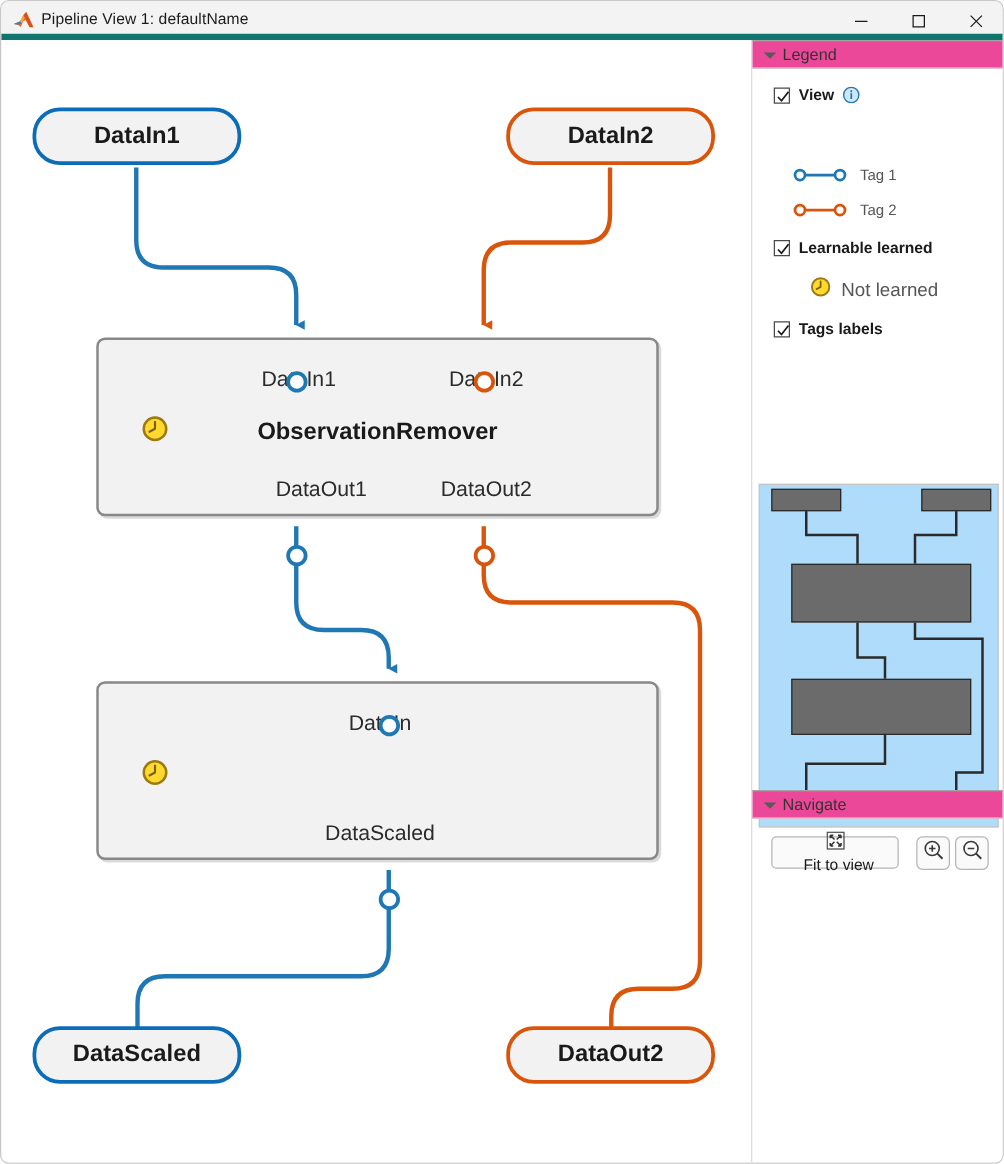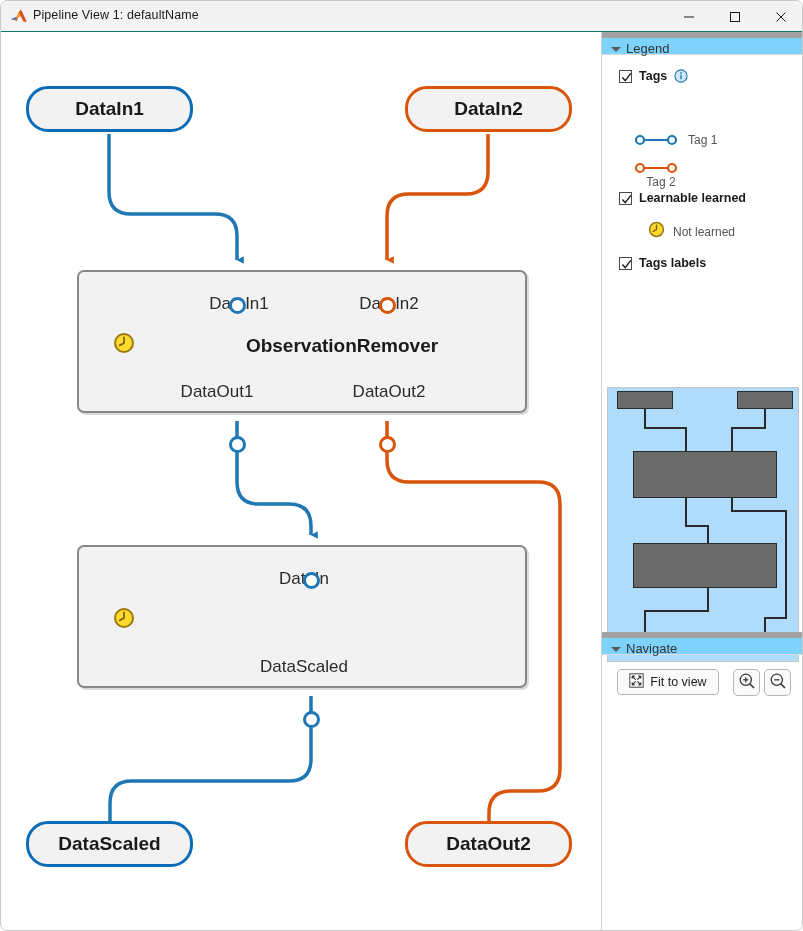--- a/index.html
+++ b/index.html
@@ -3,21 +3,21 @@
 <meta charset="utf-8">
 <style>
   html,body{margin:0;padding:0;background:#fff;}
   body{width:803px;height:931px;font-family:"Liberation Sans",sans-serif;overflow:hidden;}
 
   .window{position:absolute;left:0;top:0;width:803px;height:931px;
           background:#fff;border:1px solid #c8c8c8;box-sizing:border-box;border-radius:7px;overflow:hidden;}
 
   
   .titlebar{position:absolute;left:0;top:0;width:803px;height:31px;background:#f3f3f3;
-            border-bottom:1px solid #0f766e;box-sizing:border-box;}
+            border-bottom:5px solid #0f766e;box-sizing:border-box;}
   .tb-icon{position:absolute;left:9px;top:7px;width:18px;height:18px;}
   .tb-title{position:absolute;left:32px;top:7px;font-size:12.5px;color:#1b1b1b;
             letter-spacing:.1px;white-space:nowrap;}
   .wbtn{position:absolute;top:0;width:46px;height:31px;cursor:default;}
   .wbtn svg{position:absolute;left:50%;top:50%;transform:translate(-50%,-50%);}
   .wbtn-min{right:92px;} .wbtn-max{right:46px;} .wbtn-close{right:0;}
 
   
   .canvas{position:absolute;left:1px;top:31px;width:600px;height:898px;background:#fff;overflow:hidden;}
   .canvas-border{position:absolute;left:600px;top:31px;width:1px;height:898px;background:#d2d2d2;}
@@ -26,62 +26,62 @@
   
   .io-node{position:absolute;box-sizing:border-box;border-radius:22px;background:#f2f2f2;
            display:flex;align-items:center;justify-content:center;
            font-size:19px;font-weight:bold;color:#1a1a1a;}
   .io-blue{border:3px solid #0b6cb8;}
   .io-orange{border:3px solid #d9550b;}
 
   .block{position:absolute;box-sizing:border-box;background:#f2f2f2;border:2px solid #888;
          border-radius:7px;box-shadow:2px 2px 0 rgba(0,0,0,.14);}
   .block-title{position:absolute;left:0;width:100%;text-align:center;
-               font-size:19px;font-weight:bold;color:#1a1a1a;padding-left:40px;}
+               font-size:19px;font-weight:bold;color:#1a1a1a;}
   .port-label{position:absolute;font-size:17px;color:#2b2b2b;white-space:nowrap;
               text-align:center;}
   .clock{position:absolute;width:22px;height:22px;}
 
   .port{position:absolute;width:17px;height:17px;border-radius:50%;background:#fff;box-sizing:border-box;}
   .port-blue{border:3px solid #1f77b4;}
   .port-orange{border:3px solid #d9550b;}
 
   svg.wires{position:absolute;left:0;top:0;width:600px;height:898px;overflow:visible;}
 
   
-  .sec-head{position:absolute;left:0;width:201px;height:23px;background:#7dd3fc;
-            border-bottom:1px solid #dcdcdc;border-top:6px solid #a3a3a3;box-sizing:border-box;}
+  .sec-head{position:absolute;left:0;width:201px;height:23px;background:#ec4899;
+            border-bottom:1px solid #dcdcdc;border-top:1px solid #a3a3a3;box-sizing:border-box;}
   .sec-head .caret{position:absolute;left:9px;top:9px;width:0;height:0;
                    border-left:5px solid transparent;border-right:5px solid transparent;
                    border-top:5px solid #5a5a5a;}
   .sec-head .sec-title{position:absolute;left:24px;top:3px;font-size:13px;color:#333;}
 
   .cb-row{position:absolute;left:17px;display:flex;align-items:center;}
   .cbox{width:13px;height:13px;border:1px solid #4a4a4a;background:#fff;box-sizing:border-box;
         position:relative;flex:0 0 auto;}
   .cbox svg{position:absolute;left:1px;top:1px;}
   .cb-label{margin-left:7px;font-size:12.5px;font-weight:bold;color:#1a1a1a;white-space:nowrap;}
   .info-icon{margin-left:7px;width:14px;height:14px;}
 
-  .tag-row{position:absolute;left:32px;display:flex;align-items:center;}
+  .tag-row{position:absolute;left:32px;display:flex;align-items:flex-end;}
   .tag-swatch{width:44px;height:14px;flex:0 0 auto;}
   .tag-text{margin-left:10px;font-size:12px;color:#555;}
 
   .notlearned{position:absolute;left:46px;display:flex;align-items:center;}
-  .notlearned .nl-text{margin-left:8px;font-size:12px;color:#555;}
+  .notlearned .nl-text{margin-left:8px;font-size:15px;color:#555;}
 
   
   .mini{position:absolute;left:5px;top:355px;width:192px;height:275px;background:#aedcfa;
         border:1px solid #c5c5c5;box-sizing:border-box;overflow:hidden;}
   .mini-box{position:absolute;background:#6b6b6b;border:1px solid #2a2a2a;box-sizing:border-box;}
   svg.mini-wires{position:absolute;left:0;top:0;width:192px;height:275px;}
 
   
   .nav-btn{position:absolute;box-sizing:border-box;background:#fafafa;border:1px solid #b5b5b5;
-           border-radius:4px;display:flex;align-items:center;justify-content:center;cursor:default;}
+           border-radius:4px;display:flex;align-items:center;justify-content:center;cursor:default;flex-direction:column;}
   .nav-btn .nb-label{font-size:12.5px;color:#1a1a1a;margin-left:6px;}
 </style>
 </head>
 <body>
 
 <div class="window">
 
   <div class="titlebar">
     <span class="tb-icon">
       <svg width="18" height="18" viewBox="0 0 18 18">
@@ -145,21 +145,21 @@
       <span class="clock" style="left:34px;top:60px;">
         <svg width="22" height="22" viewBox="0 0 22 22">
           <circle cx="11" cy="11" r="9" fill="#ffd92e" stroke="#9c7a10" stroke-width="2"></circle>
           <path d="M11 4.2 A6.8 6.8 0 0 1 11 17.8 L11 11 Z" fill="#ffd92e"></path>
           <path d="M11 11 L11 5.4 M11 11 L6.6 13.4" stroke="#7a5f08" stroke-width="1.7" stroke-linecap="round"></path>
         </svg>
       </span>
       <span class="port-label" style="left:0;top:22px;width:320px;">DataIn1</span>
       <span class="port-label" style="left:150px;top:22px;width:320px;">DataIn2</span>
       <span class="block-title" style="top:63px;">ObservationRemover</span>
-      <span class="port-label" style="left:0;top:110px;width:276px;">DataOut1</span>
+      <span class="port-label" style="left:0;top:110px;width:320px;padding-left:18px;">DataOut1</span>
       <span class="port-label" style="left:150px;top:110px;width:320px;">DataOut2</span>
     </div>
     <div class="port port-blue" style="left:227px;top:265px;"></div>
     <div class="port port-orange" style="left:377px;top:265px;"></div>
     <div class="port port-blue" style="left:227px;top:404px;"></div>
     <div class="port port-orange" style="left:377px;top:404px;"></div>
 
     <div class="block" style="left:75px;top:513px;width:450px;height:143px;">
       <span class="clock" style="left:34px;top:60px;">
         <svg width="22" height="22" viewBox="0 0 22 22">
@@ -190,42 +190,42 @@
       <span class="caret"></span>
       <span class="sec-title">Legend</span>
     </div>
 
     <div class="cb-row" style="top:37px;">
       <span class="cbox">
         <svg width="11" height="11" viewBox="0 0 11 11">
             <path d="M1.4 5.6 L4.2 8.6 L9.8 1.4" fill="none" stroke="#1a1a1a" stroke-width="1.4"></path>
           </svg>
       </span>
-      <span class="cb-label">Tags</span>
+      <span class="cb-label">View</span>
       <span class="info-icon">
         <svg width="14" height="14" viewBox="0 0 14 14">
           <circle cx="7" cy="7" r="6.1" fill="#cfe6f7" stroke="#1f77b4" stroke-width="1.1"></circle>
           <rect x="6.3" y="5.6" width="1.4" height="4.6" fill="#1f77b4"></rect>
           <rect x="6.3" y="3.2" width="1.4" height="1.6" fill="#1f77b4"></rect>
         </svg>
       </span>
     </div>
 
     <div class="tag-row" style="top:101px;">
       <span class="tag-swatch">
         <svg width="44" height="14" viewBox="0 0 44 14">
           <line x1="6" y1="7" x2="38" y2="7" stroke="#1f77b4" stroke-width="2.2"></line>
           <circle cx="6" cy="7" r="4" fill="#fff" stroke="#1f77b4" stroke-width="2.2"></circle>
           <circle cx="38" cy="7" r="4" fill="#fff" stroke="#1f77b4" stroke-width="2.2"></circle>
         </svg>
       </span>
       <span class="tag-text">Tag 1</span>
     </div>
 
-    <div class="tag-row" style="top:129px;flex-direction:column;">
+    <div class="tag-row" style="top:129px;">
       <span class="tag-swatch">
         <svg width="44" height="14" viewBox="0 0 44 14">
           <line x1="6" y1="7" x2="38" y2="7" stroke="#d9550b" stroke-width="2.2"></line>
           <circle cx="6" cy="7" r="4" fill="#fff" stroke="#d9550b" stroke-width="2.2"></circle>
           <circle cx="38" cy="7" r="4" fill="#fff" stroke="#d9550b" stroke-width="2.2"></circle>
         </svg>
       </span>
       <span class="tag-text">Tag 2</span>
     </div>
 

